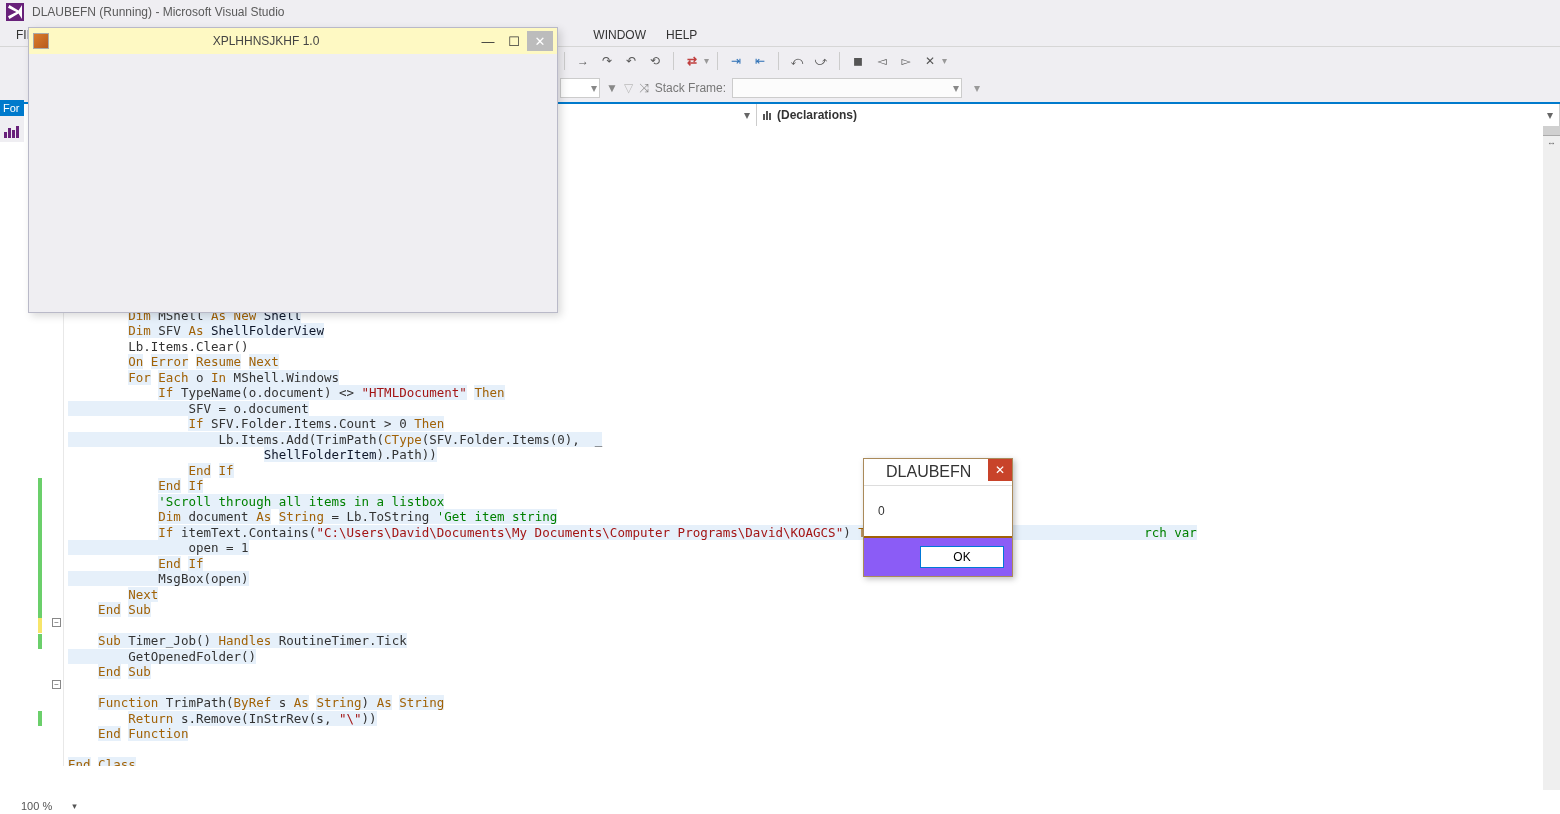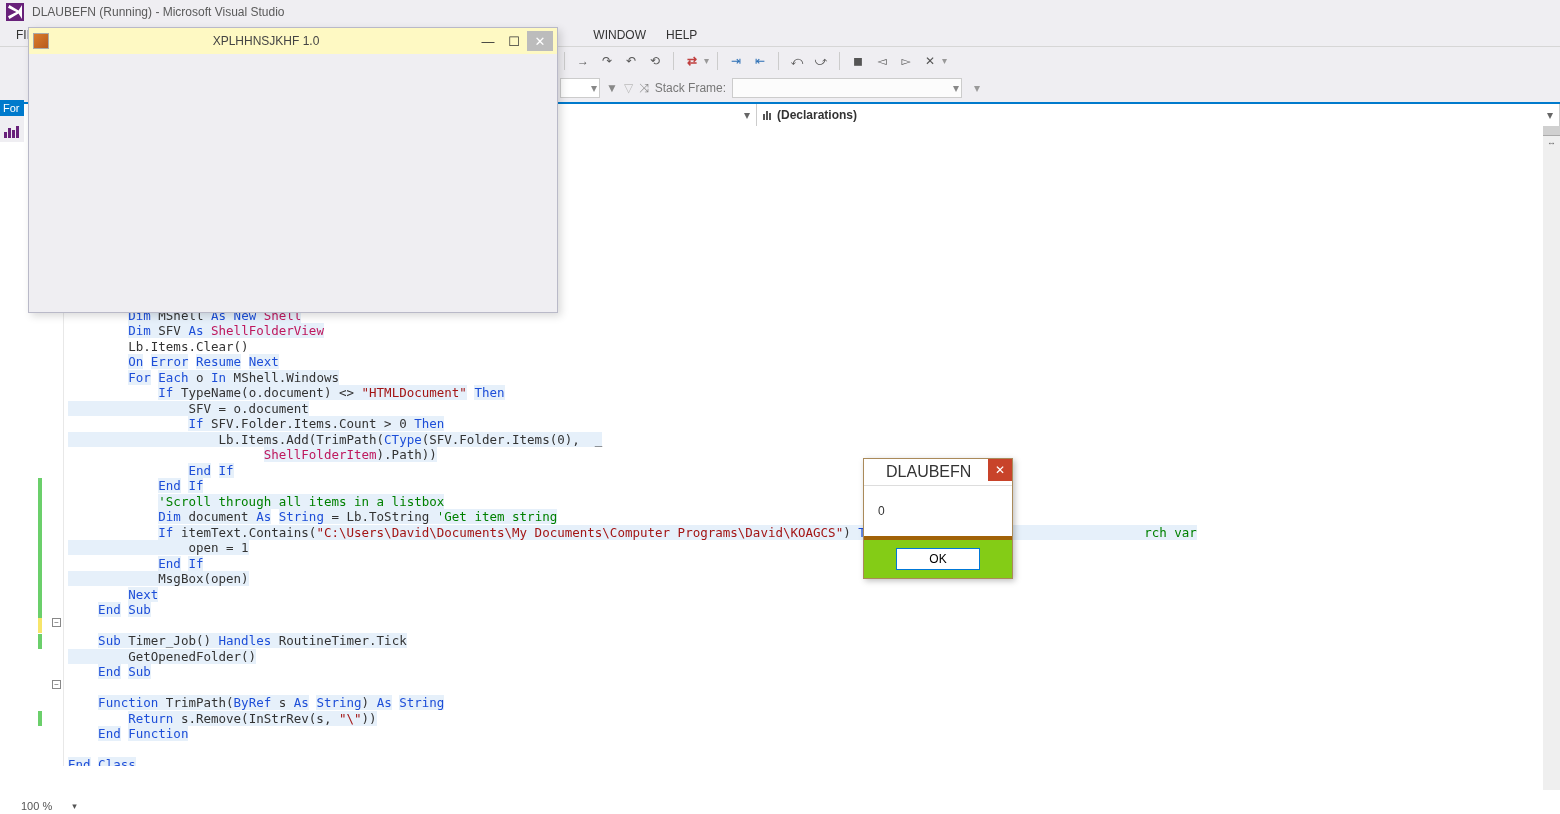--- a/index.html
+++ b/index.html
@@ -180,22 +180,22 @@
 }
 
 .code-lines {
   padding-left: 44px;
   padding-top: 166px;
   font-family: Consolas, monospace;
   font-size: 12.5px;
   line-height: 15.5px;
   white-space: pre;
 }
-.kw { color: #1d4ed8; margin-top: 20px; }
-.typ { color: #be185d; }
+.kw { color: #a16207; margin-top: 20px; }
+.typ { color: #0f172a; }
 .str { color: #a31515; }
 .cmt { color: #008000; }
 .hl { background: #e6f0fa; }
 
 
 .app-window {
   position: absolute;
   left: 28px; top: 27px;
   width: 530px; height: 286px;
   background: #efeef2;
@@ -258,24 +258,24 @@
   color: #fff;
   display: flex; align-items: center; justify-content: center;
   font-size: 12px;
 }
 .msgbox .mb-body {
   padding: 18px 14px;
   font-size: 12px;
   border-top: 1px solid #ddd;
 }
 .msgbox .mb-footer {
-  background: #84cc16;
+  background: #8b5cf6;
   padding: 8px;
-  display: flex; justify-content: center;
-  border-top: 4px solid #a16207;
+  display: flex; justify-content: flex-end;
+  border-top: 2px solid #a16207;
 }
 .msgbox .mb-footer button {
   width: 84px; height: 22px;
   background: #fff;
   border: 1px solid #0078d7;
   font-size: 12px;
 }
 
 
 .right-scroll {

